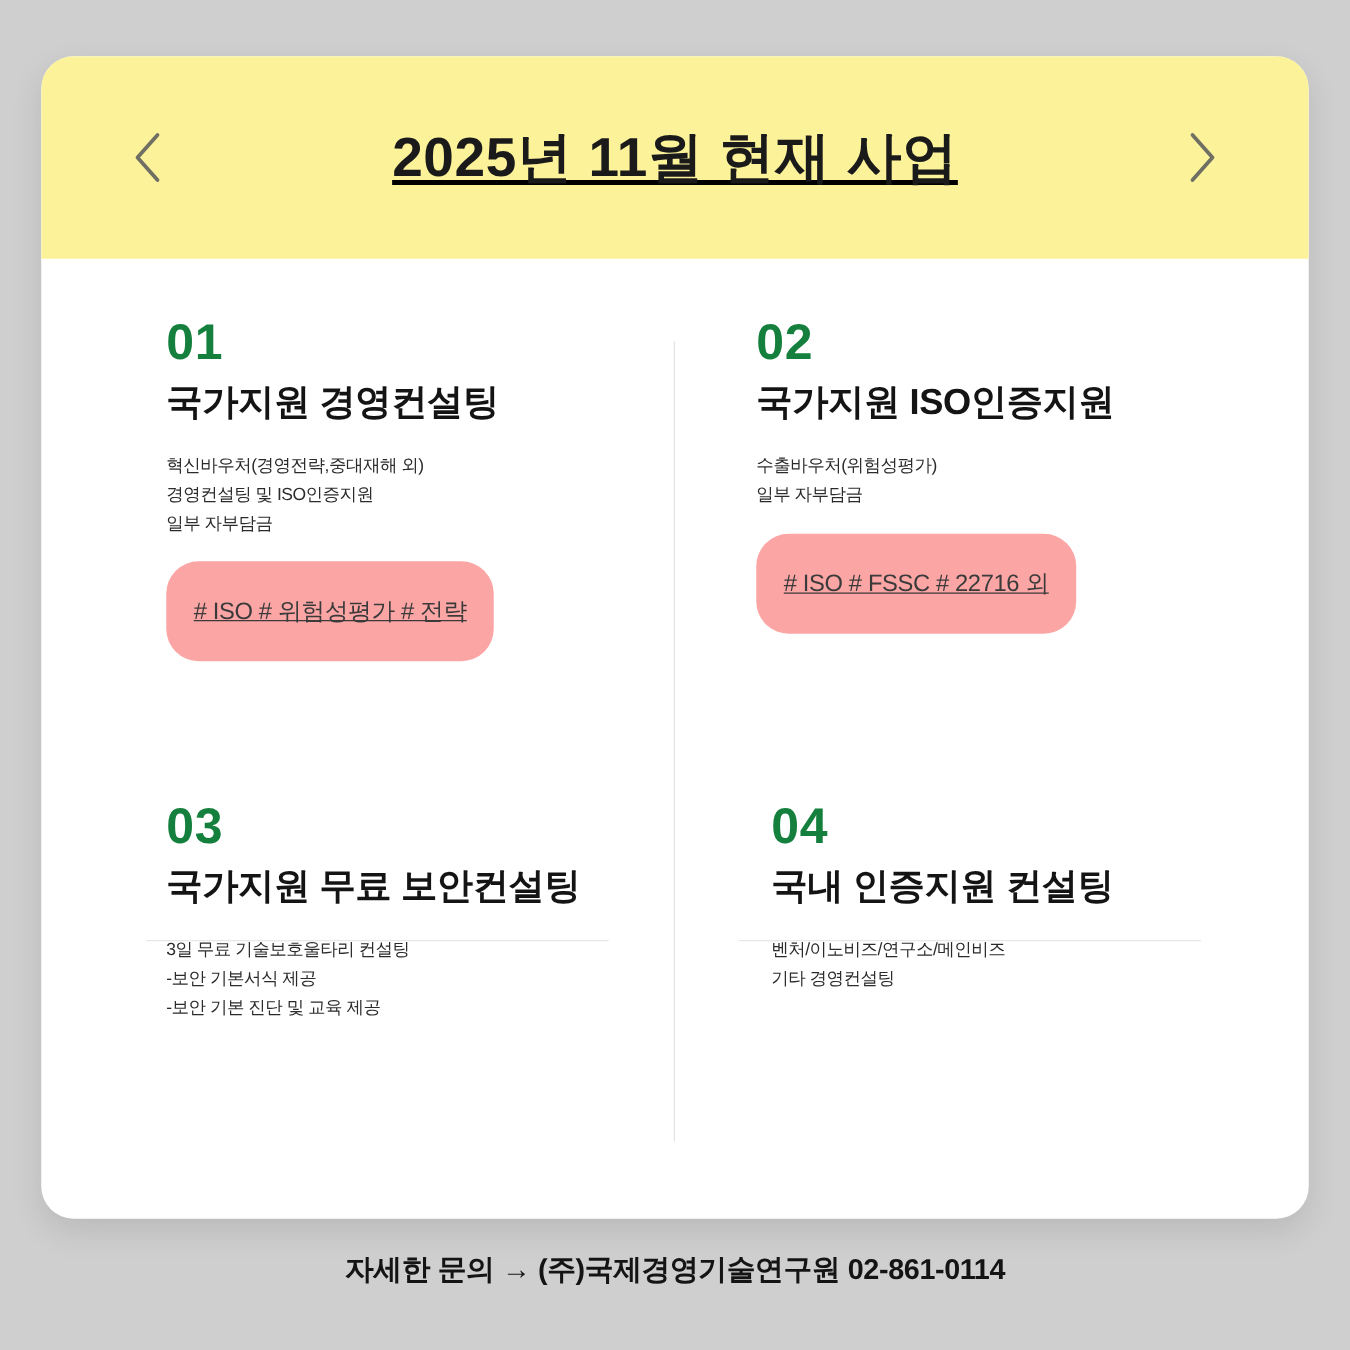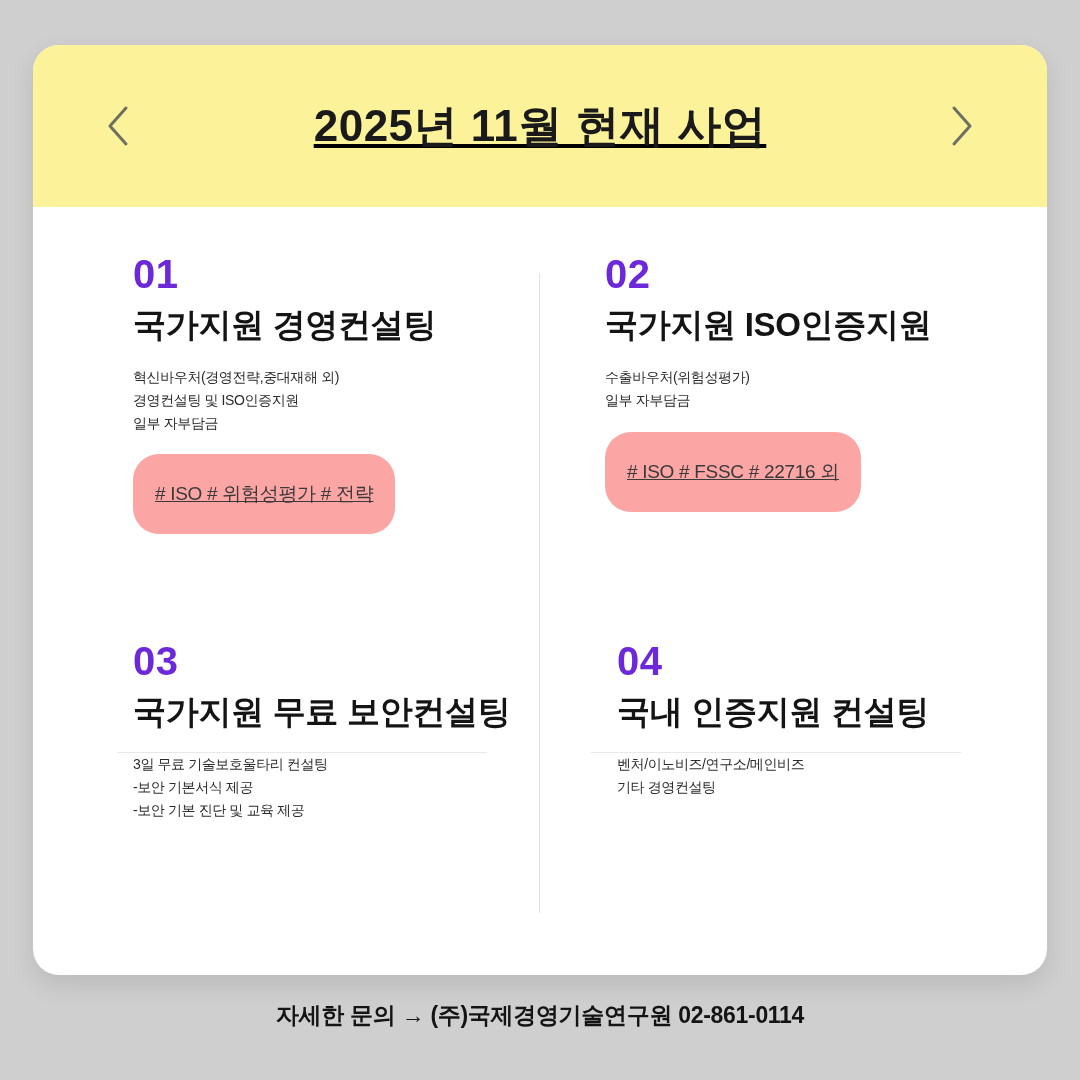--- a/index.html
+++ b/index.html
@@ -110,27 +110,27 @@
 
   
   .card .cell-1 { top: 46px; }
   .card .cell-2 { top: 46px; }
   .card .cell-3 { top: 433px; }
   .card .cell-4 { top: 433px; }
 
   .cell-num {
     font-size: 40px;
     font-weight: bold;
-    color: #6d28d9;
+    color: #15803d;
     line-height: 1.05;
     letter-spacing: 0.5px;
   }
   .cell-title {
     margin-top: 9px;
-    font-size: 33px;
+    font-size: 29px;
     font-weight: bold;
     color: #141414;
     line-height: 1.25;
     letter-spacing: -0.3px;
   }
   .cell-desc {
     margin-top: 21px;
     font-size: 14px;
     color: #2b2b2b;
     line-height: 1.62;

